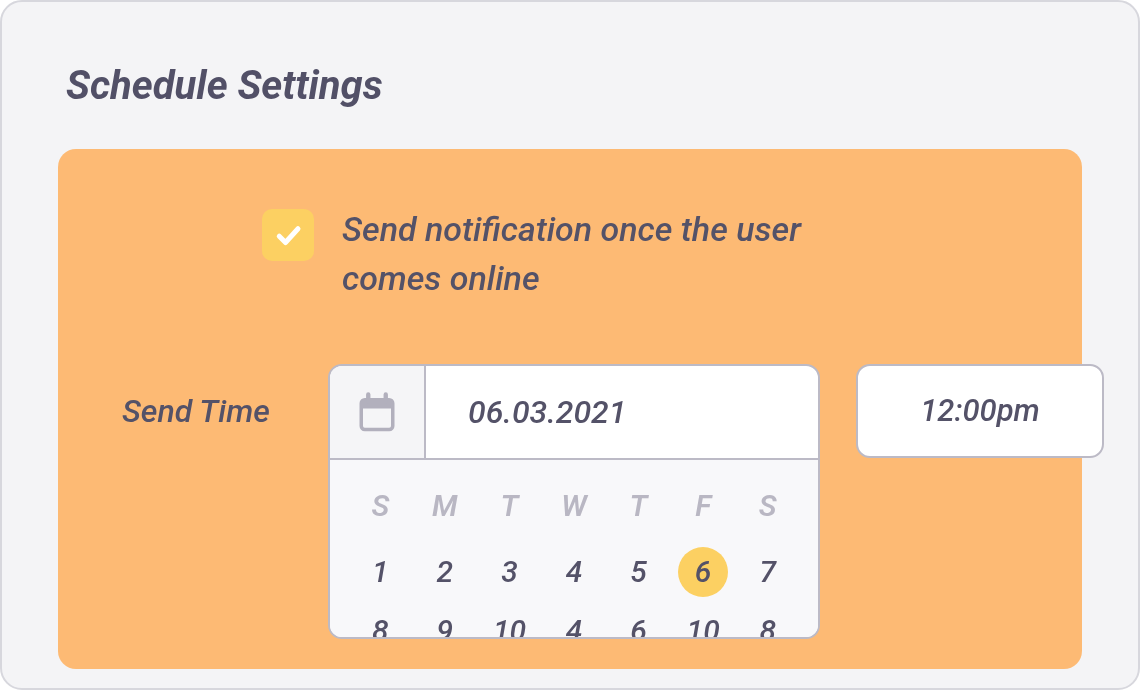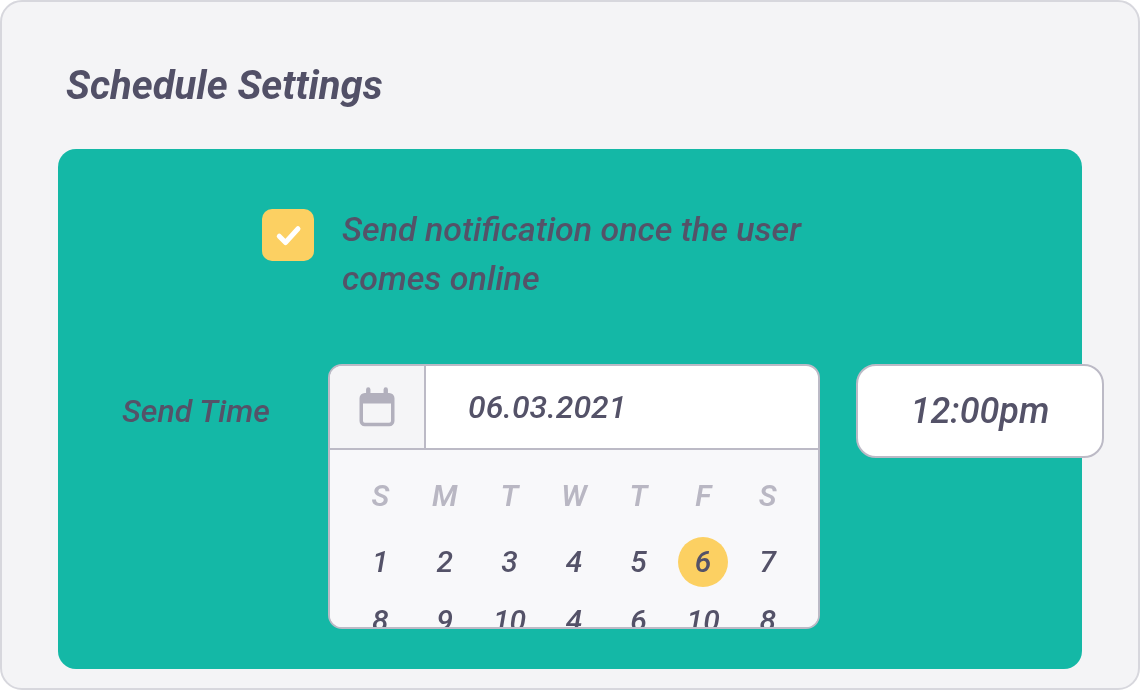--- a/index.html
+++ b/index.html
@@ -30,21 +30,21 @@
       position: relative;
       font-style: italic;
     }
     .page-title {
       font-size: 40px;
       font-weight: 700;
       color: #525067;
       padding: 46px 0 0 50px;
     }
     .card {
-      background: #14b8a6;
+      background: #fdba74;
       border-radius: 18px;
       margin: 40px 42px 0 42px;
       padding: 56px 64px 0 64px;
       height: 520px;
       position: relative;
     }
     .checkbox-row {
       display: flex;
       align-items: flex-start;
       gap: 28px;
@@ -93,21 +93,21 @@
     }
     .date-picker {
       border: 2px solid #bcbac6;
       border-radius: 14px;
       width: 492px;
       flex-shrink: 0;
       background: #fff;
     }
     .date-picker-header {
       display: flex;
-      height: 84px;
+      height: 94px;
       border-bottom: 2px solid #bcbac6;
     }
     .date-picker-icon-cell {
       width: 96px;
       background: #f5f5f7;
       border-right: 2px solid #bcbac6;
       border-top-left-radius: 12px;
       display: flex;
       align-items: center;
       justify-content: center;
@@ -170,27 +170,27 @@
       position: relative;
       z-index: 1;
     }
     .day-cell.partial {
       overflow: hidden;
       height: 24px;
       align-items: flex-start;
     }
     .time-picker {
       border: 2px solid #bcbac6;
-      border-radius: 20px;
+      border-radius: 14px;
       height: 94px;
       width: 248px;
       display: flex;
       align-items: center;
       justify-content: center;
-      font-size: 36px;
+      font-size: 31px;
       font-weight: 500;
       color: #545268;
       background: #fff;
       flex-shrink: 0;
     }
   </style>
 </head>
 <body>
 
 <div class="outer-frame">

